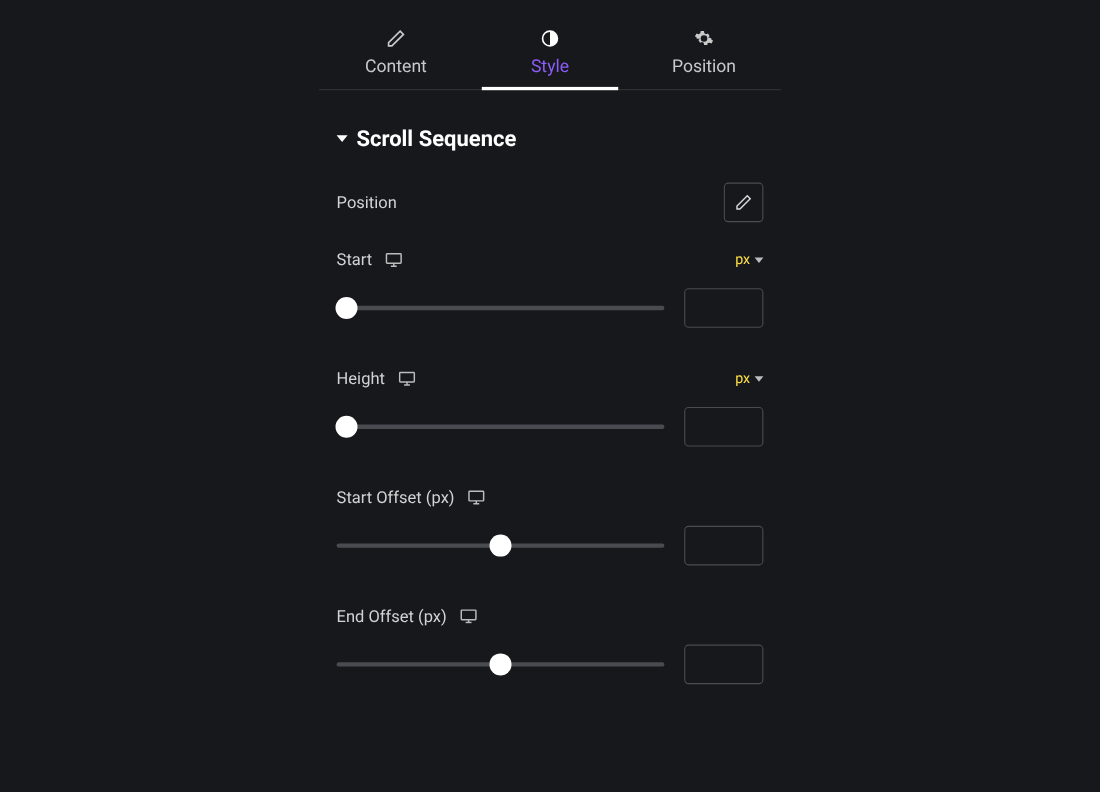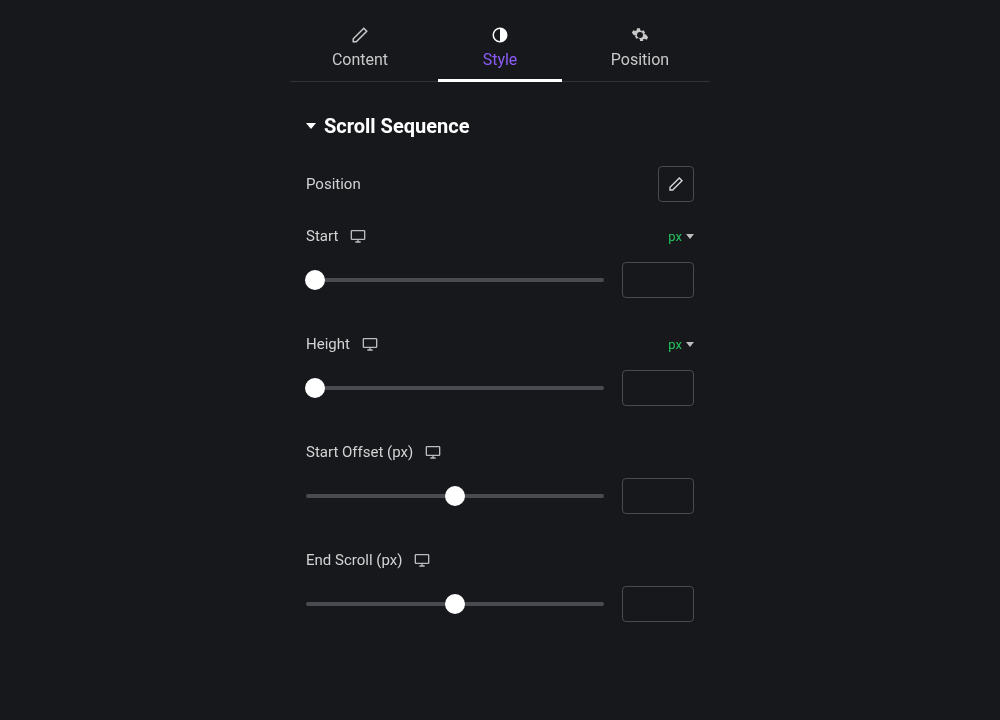--- a/index.html
+++ b/index.html
@@ -91,21 +91,21 @@
     background: transparent;
     color: #d8d8d8;
     padding: 0 10px;
     font-size: 15px;
   }
   .unit {
     display: flex;
     align-items: center;
     gap: 4px;
     font-size: 13px;
-    color: #22c55e;
+    color: #fde047;
     cursor: pointer;
   }
   .unit .chev {
     width: 0; height: 0;
     border-left: 4px solid transparent;
     border-right: 4px solid transparent;
     border-top: 5px solid #bcbcbc;
   }
   .slider-row {
     display: flex;
@@ -250,21 +250,21 @@
     <div class="slider-row">
       <div class="slider">
         <div class="track"></div>
         <div class="thumb" style="left: 50%;"></div>
       </div>
       <input class="val-input" value="" style="">
     </div>
 
     <div class="row" style="margin-bottom:8px">
       <span class="label">
-        <span>End Scroll (px)</span>
+        <span>End Offset (px)</span>
         <span class="responsive-icon">
           <svg width="16" height="14" viewBox="0 0 24 20" fill="none" stroke="#bcbcbc" stroke-width="2">
               <rect x="2" y="2" width="20" height="13" rx="1"></rect>
               <path d="M8 19h8M12 15v4"></path>
             </svg>
         </span>
       </span>
     </div>
     <div class="slider-row">
       <div class="slider">

